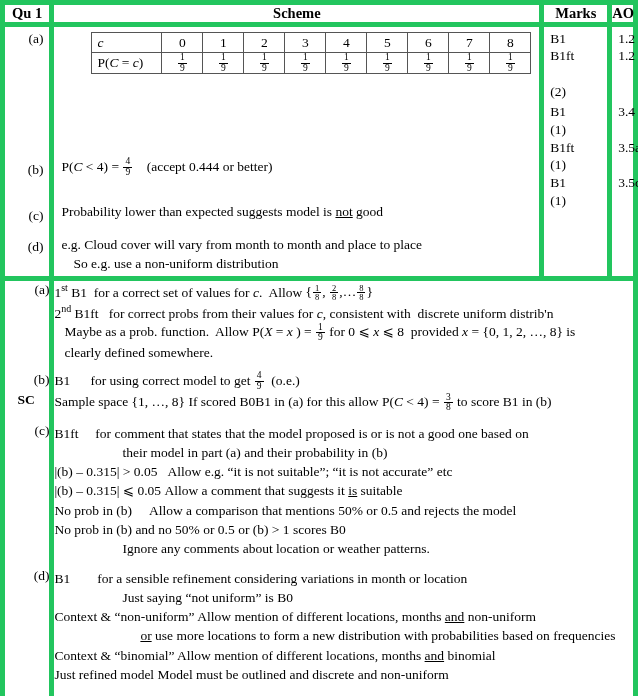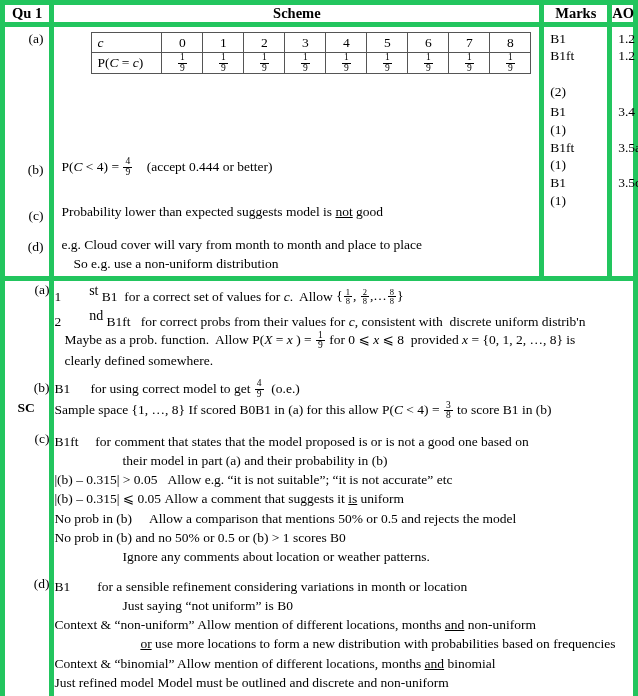--- a/index.html
+++ b/index.html
@@ -102,21 +102,21 @@
     display: inline-block;
     vertical-align: -0.42em;
     text-align: center;
     font-size: 9.5px;
     line-height: 1.0;
     margin: 0 1px;
   }
   .frac .num { display: block; padding: 0 2px; }
   .frac .den { display: block; border-top: 1px solid #000; padding: 0 2px; }
 
-  .sup { font-size: 14px; vertical-align: super; margin-left: 28px; }
+  .sup { font-size: 10px; vertical-align: super; }
 
   .notes-line { margin: 0; }
   .ind2 { padding-left: 68px; }
   .ind3 { padding-left: 86px; }
   .gap { height: 9px; }
   .b { font-weight: normal; }
   .u { text-decoration: underline; }
 </style>
 </head>
 <body>
@@ -265,21 +265,21 @@
       <div class="gap"></div>
     </td>
   </tr>
 
   <tr>
     <td class="qucell" style="border-top:none;border-bottom:none">(c)</td>
     <td class="schcell" colspan="3" style="border-top:none;border-bottom:none;padding-top:2px">
       <div class="notes-line"><span>B1ft</span>&nbsp;&nbsp;&nbsp;&nbsp;&nbsp;<span>for comment that states that the model proposed is or is not a good one based on</span></div>
       <div class="notes-line ind2">their model in part (a) and their probability in (b)</div>
       <div class="notes-line"><span class="b">|(b) – 0.315| &gt; 0.05</span>&nbsp;&nbsp;&nbsp;<span>Allow e.g.  “it is not suitable”; “it is not accurate” etc</span></div>
-      <div class="notes-line"><span class="b">|(b) – 0.315| ⩽ 0.05</span>&nbsp;<span>Allow a comment that suggests it </span><span class="u">is</span><span> uniform</span></div>
+      <div class="notes-line"><span class="b">|(b) – 0.315| ⩽ 0.05</span>&nbsp;<span>Allow a comment that suggests it </span><span class="u">is</span><span> suitable</span></div>
       <div class="notes-line"><span class="b">No prob in (b)</span>&nbsp;&nbsp;&nbsp;&nbsp;&nbsp;<span>Allow a comparison that mentions 50%  or 0.5 and rejects the model</span></div>
       <div class="notes-line"><span class="b">No prob in (b) and no 50% or 0.5</span><span> or </span><span class="b">(b) &gt; 1</span><span> scores B0</span></div>
       <div class="notes-line ind2">Ignore any comments about location or weather patterns.</div>
       <div class="gap"></div>
     </td>
   </tr>
 
   <tr>
     <td class="qucell" style="border-top:none;height:150px">(d)</td>
     <td class="schcell" colspan="3" style="border-top:none;padding-top:2px">

